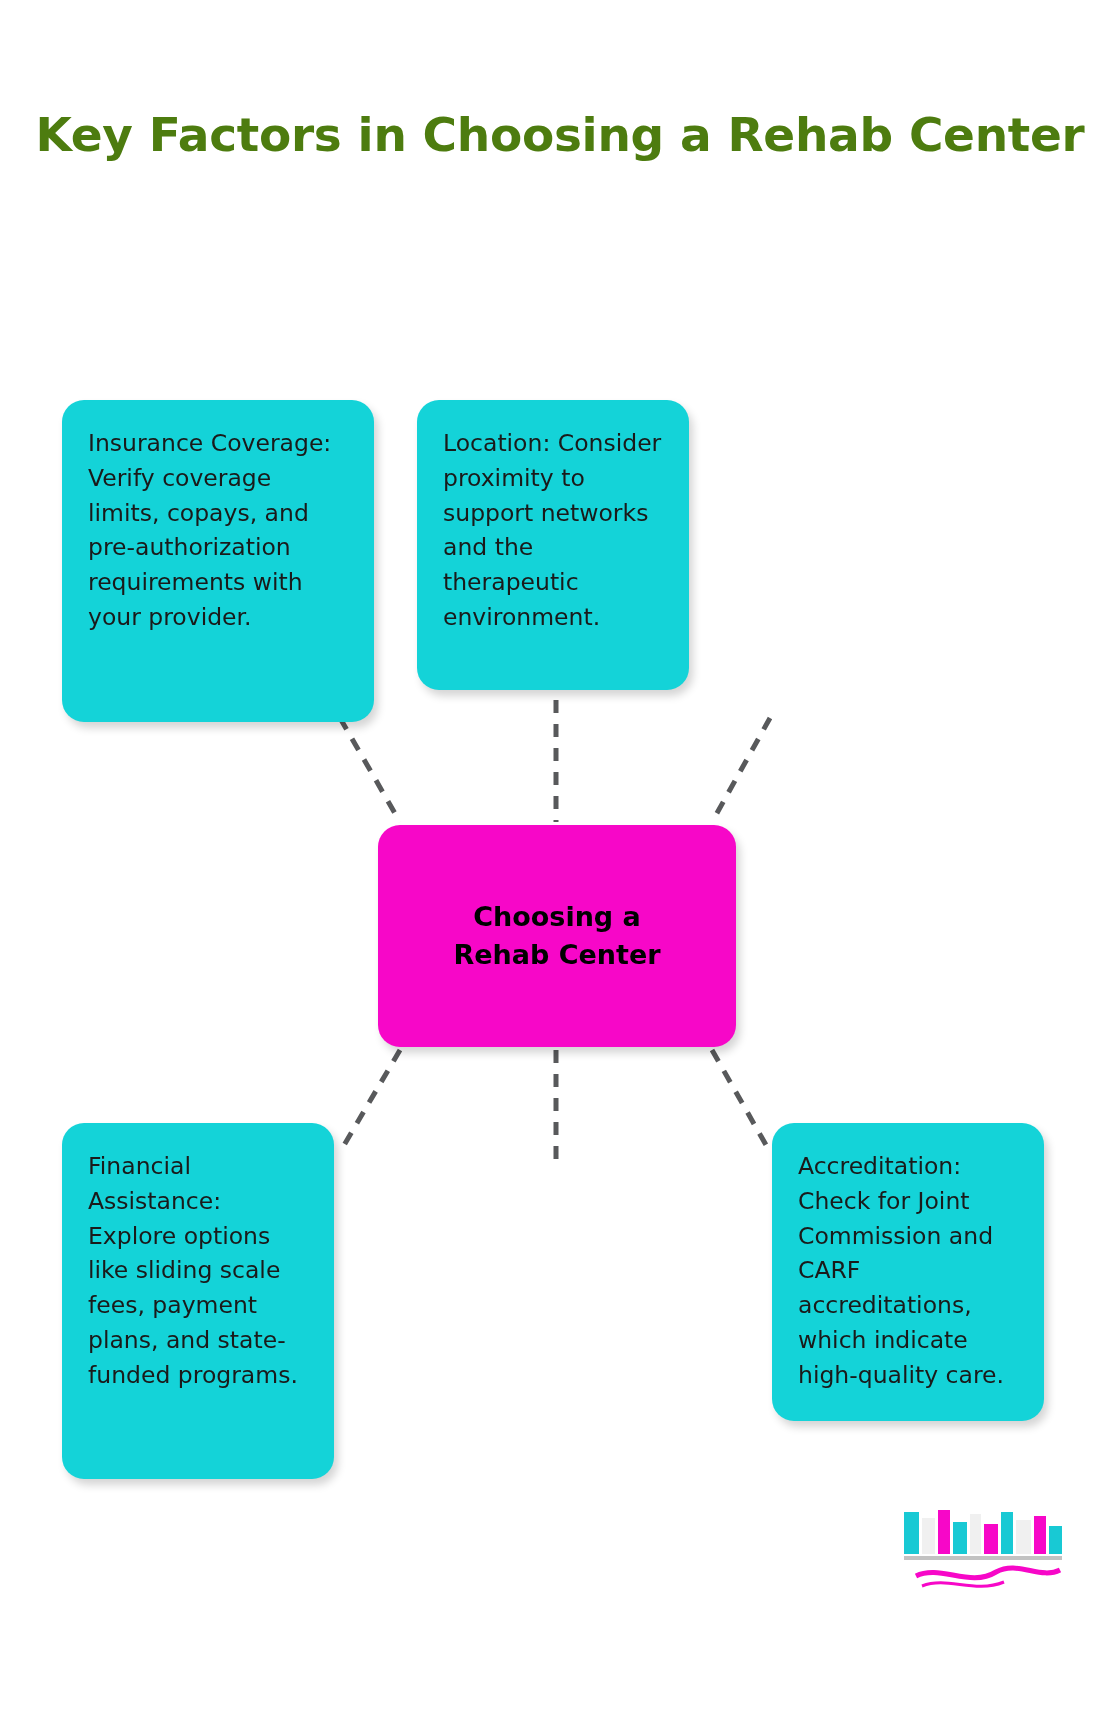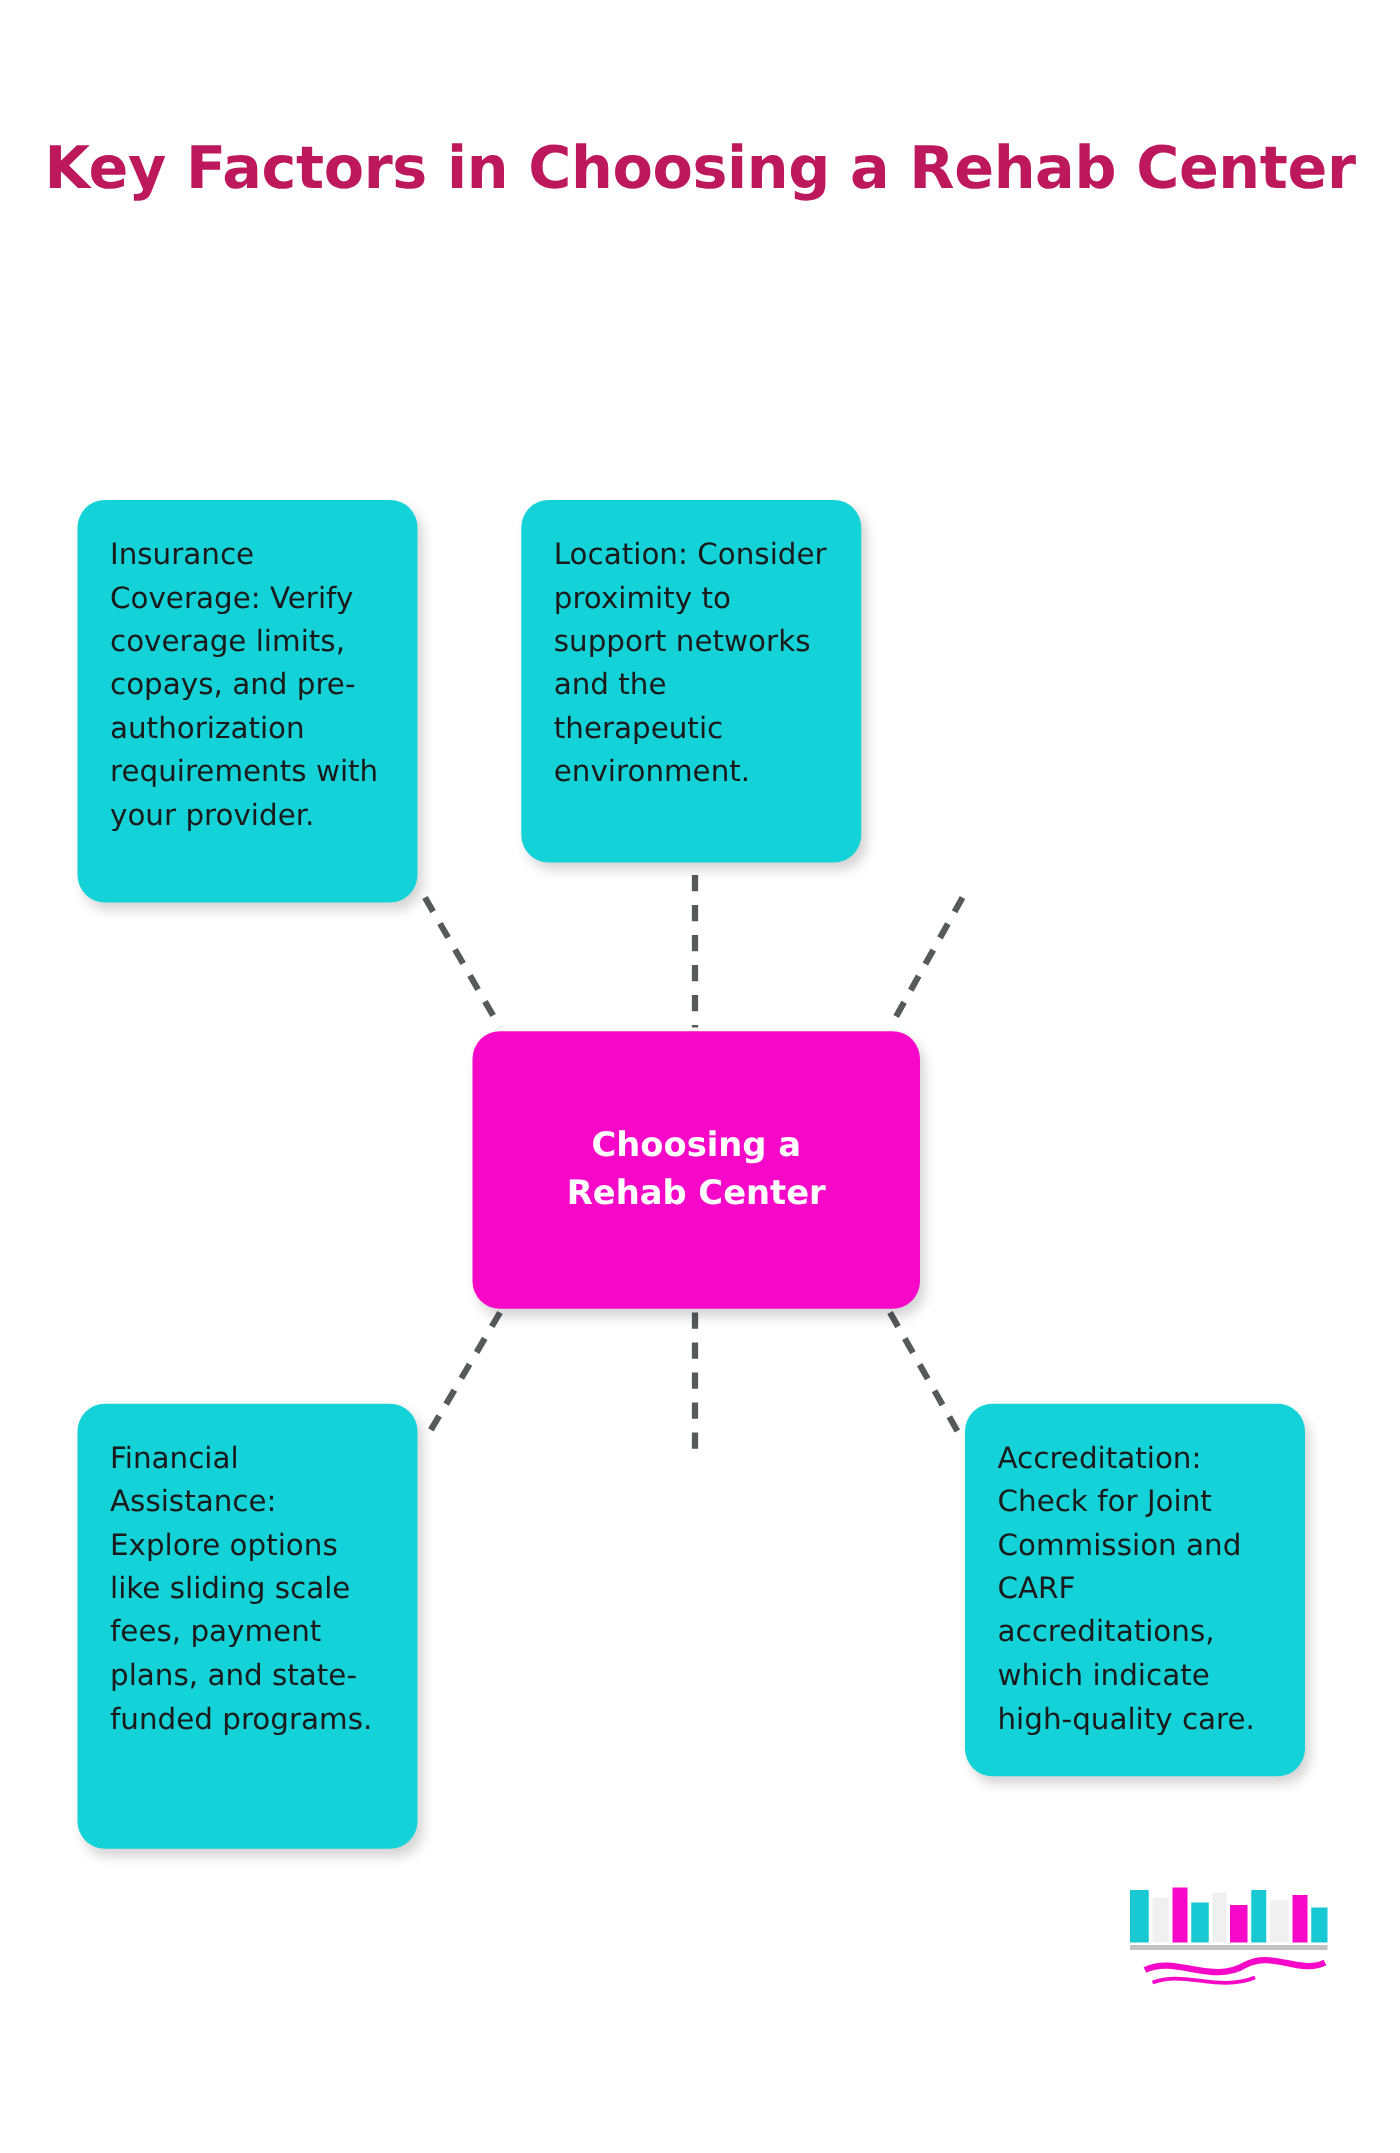--- a/index.html
+++ b/index.html
@@ -22,21 +22,21 @@
 
   .title {
     position: absolute;
     top: 105px;
     left: 0;
     width: 1120px;
     text-align: center;
     font-size: 47px;
     font-weight: bold;
     line-height: 1.28;
-    color: #be185d;
+    color: #4d7c0f;
     letter-spacing: -0.3px;
   }
 
   
   .lines {
     position: absolute;
     left: 0;
     top: 0;
     width: 1120px;
     height: 1722px;
@@ -55,35 +55,35 @@
     padding: 26px 24px 26px 26px;
     box-shadow: 4px 6px 9px rgba(0,0,0,0.17);
   }
 
   .center-node {
     position: absolute;
     z-index: 3;
     box-sizing: border-box;
     border-radius: 22px;
     background: #f707c8;
-    color: #ffffff;
+    color: #000000;
     font-size: 27px;
     font-weight: bold;
     line-height: 1.42;
     text-align: center;
     display: flex;
     align-items: center;
     justify-content: center;
     padding: 18px;
     box-shadow: 4px 6px 9px rgba(0,0,0,0.17);
     white-space: pre-line;
   }
 
   
-  #node-insurance   { left: 62px;  top: 400px; width: 272px;  min-height: 322px; }
+  #node-insurance   { left: 62px;  top: 400px; width: 312px;  min-height: 322px; }
   #node-location    { left: 417px; top: 400px; width: 272px;  min-height: 290px; }
   #node-specialized { left: 772px; top: 400px; width: 272px;  min-height: 340px; }
 
   
   #node-center      { left: 378px; top: 825px; width: 358px;  height: 222px; }
 
   
   #node-financial   { left: 62px;  top: 1123px; width: 272px; min-height: 356px; }
   #node-evidence    { left: 417px; top: 1123px; width: 272px; min-height: 300px; }
   #node-accredit    { left: 772px; top: 1123px; width: 272px; min-height: 298px; }

